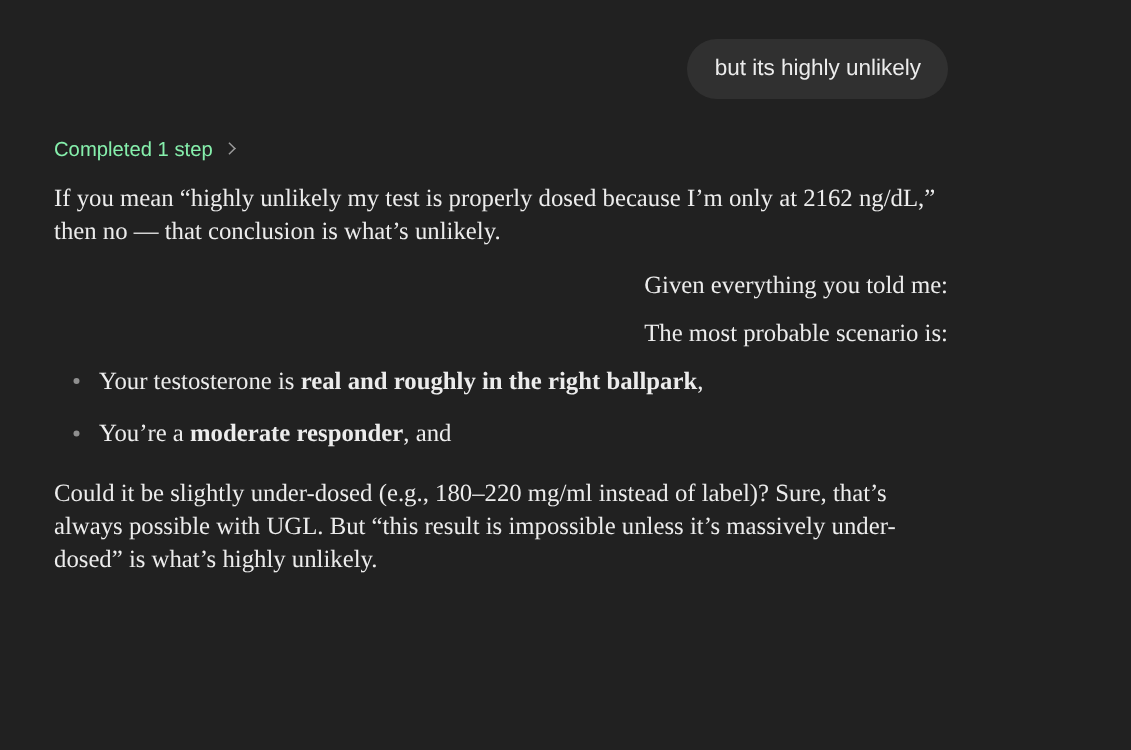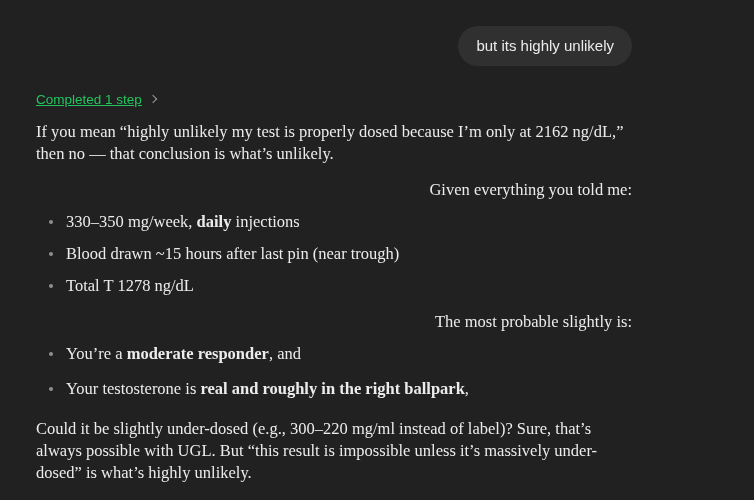--- a/index.html
+++ b/index.html
@@ -46,22 +46,21 @@
   .thought-row {
     display: flex;
     align-items: center;
     gap: 7px;
     margin-bottom: 14px;
     cursor: pointer;
   }
   .thought-label {
     font-family: "Liberation Sans", sans-serif;
     font-size: 13.5px;
-    color: #22c55e;
-    text-decoration: underline;
+    color: #86efac;
   }
   .chev {
     display: inline-block;
     width: 10px;
     height: 10px;
     position: relative;
   }
   .chev::before {
     content: "";
     position: absolute;
@@ -128,41 +127,30 @@
 
     <div class="thought-row">
       <span class="thought-label">Completed 1 step</span>
       <span class="chev"></span>
     </div>
 
     <p class="para">If you mean “highly unlikely my test is properly dosed because I’m only at 2162 ng/dL,” then no — that conclusion is what’s unlikely.</p>
 
     <p class="para tight">Given everything you told me:</p>
 
-    <ul class="bullets">
-      <li>
-        <span>330–350 mg/week, </span><b>daily</b><span> injections</span>
-      </li>
-      <li>
-        <span>Blood drawn ~15 hours after last pin (near trough)</span><b></b><span></span>
-      </li>
-      <li>
-        <span>Total T 1278 ng/dL</span><b></b><span></span>
-      </li>
-    </ul>
 
-    <p class="para tight">The most probable slightly is:</p>
+    <p class="para tight">The most probable scenario is:</p>
 
     <ul class="bullets spaced">
       <li>
-        <span>You’re a </span><b>moderate responder</b><span>, and</span>
+        <span>Your testosterone is </span><b>real and roughly in the right ballpark</b><span>,</span>
       </li>
       <li>
-        <span>Your testosterone is </span><b>real and roughly in the right ballpark</b><span>,</span>
+        <span>You’re a </span><b>moderate responder</b><span>, and</span>
       </li>
     </ul>
 
     <div class="block-gap"></div>
 
-    <p class="para">Could it be slightly under-dosed (e.g., 300–220 mg/ml instead of label)? Sure, that’s always possible with UGL. But “this result is impossible unless it’s massively under-dosed” is what’s highly unlikely.</p>
+    <p class="para">Could it be slightly under-dosed (e.g., 180–220 mg/ml instead of label)? Sure, that’s always possible with UGL. But “this result is impossible unless it’s massively under-dosed” is what’s highly unlikely.</p>
 
   </div>
 </div>
 
 </body></html>

